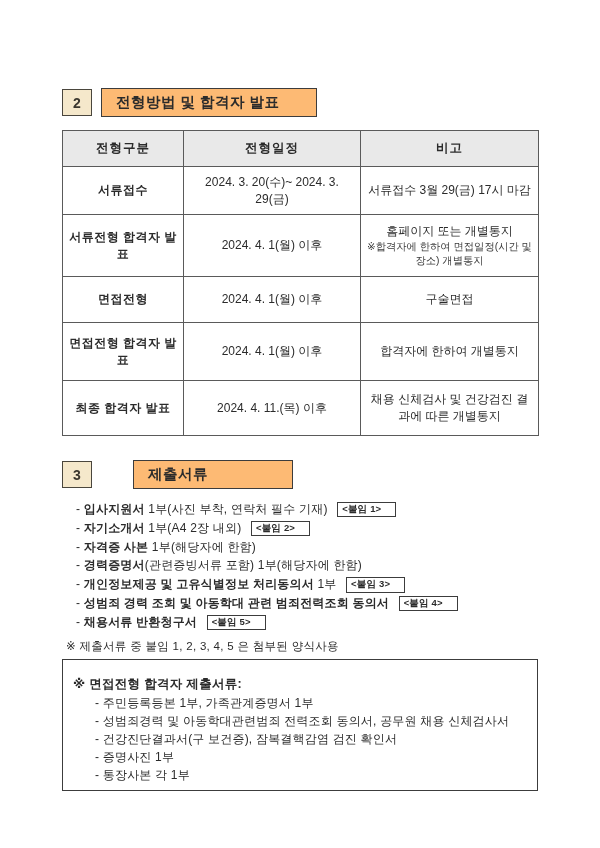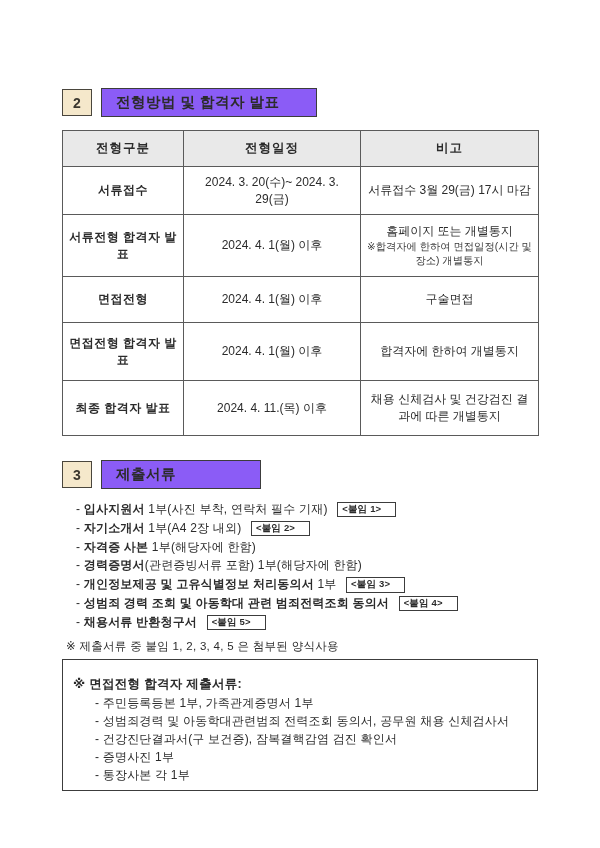--- a/index.html
+++ b/index.html
@@ -22,28 +22,28 @@
   .section-header { display: flex; align-items: center; gap: 9px; }
   .section-num {
     width: 30px; height: 27px;
     background: #f5e8cb;
     border: 1.5px solid #4a463d;
     display: flex; align-items: center; justify-content: center;
     font-weight: bold; font-size: 14px; color: #3a362e;
   }
   .section-title-box {
     min-width: 216px; height: 29px;
-    background: #8b5cf6;
+    background: #fdba74;
     border: 1.8px solid #3c3c3c;
     display: flex; align-items: center;
     padding: 0 14px;
     font-weight: bold; font-size: 14.5px; color: #2b2b2b;
     letter-spacing: 0.5px;
   }
-  .section-title-box.narrow { min-width: 160px; }
+  .section-title-box.narrow { min-width: 160px; margin-left: 32px; }
 
   
   table.sched {
     width: 476px;
     border-collapse: collapse;
     margin-top: 13px;
     table-layout: fixed;
   }
   table.sched th, table.sched td {
     border: 1.2px solid #5a5a5a;

